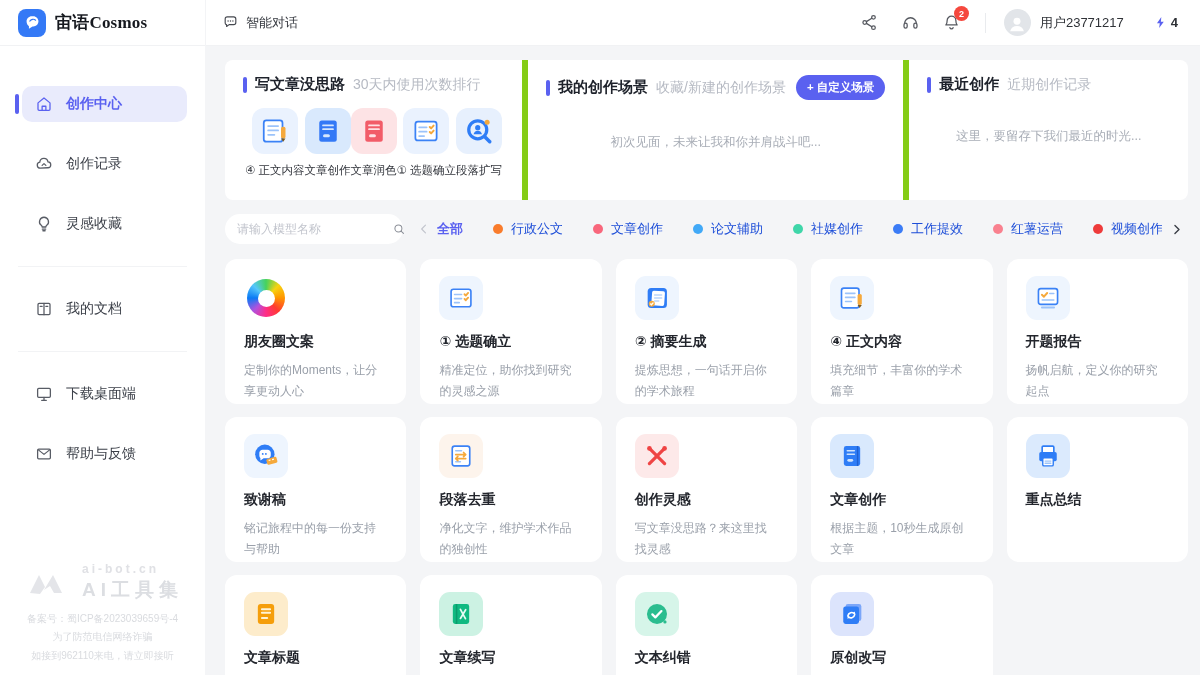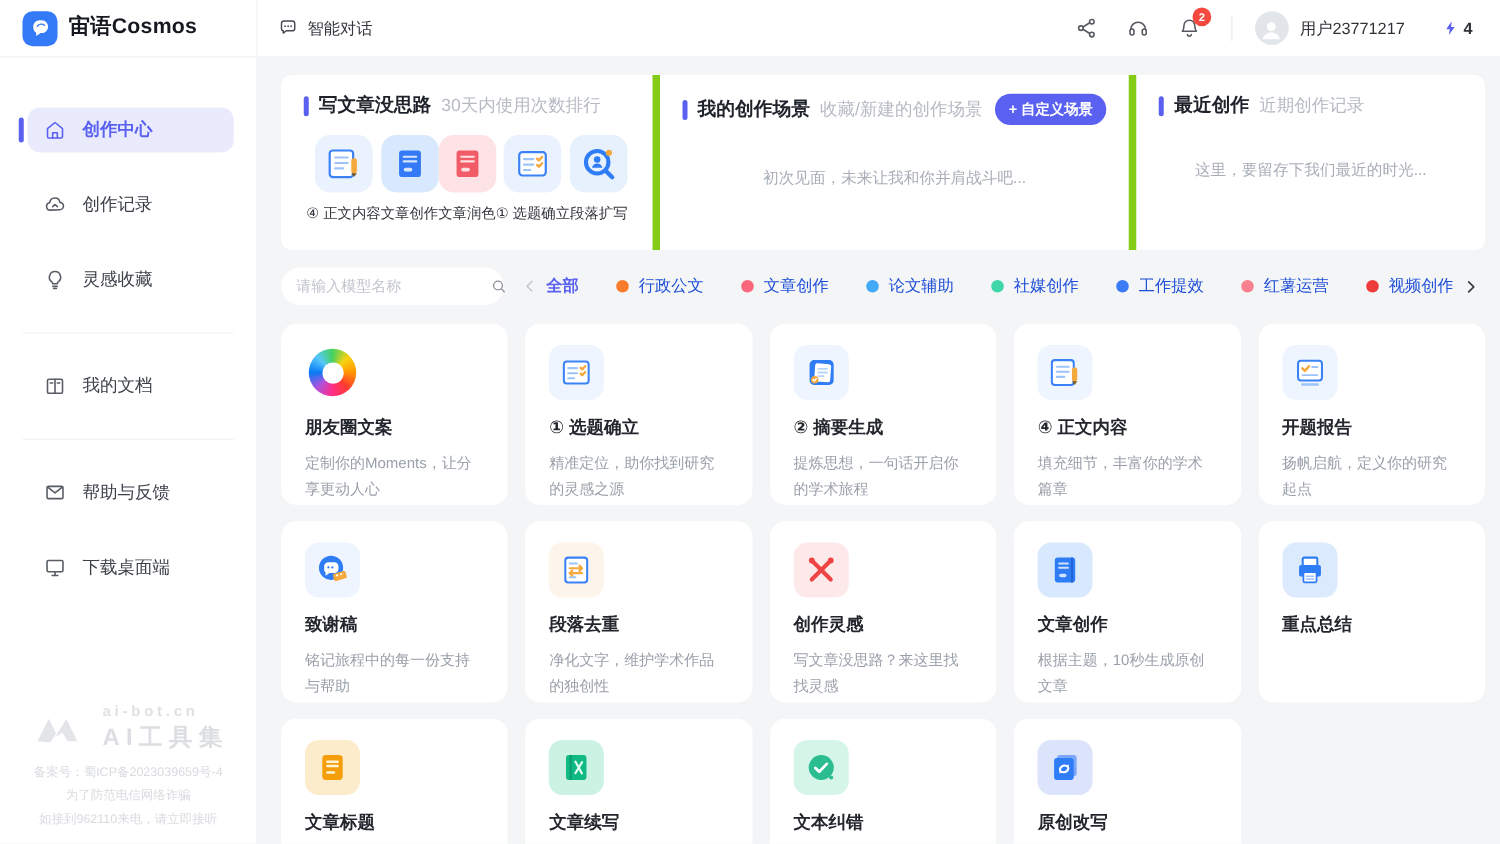--- a/index.html
+++ b/index.html
@@ -6,21 +6,21 @@
   html,body { width:1200px; height:675px; overflow:hidden; }
   body {
     font-family: "Liberation Sans", "DejaVu Sans", sans-serif;
     background:#f4f5f7; color:#23262d; position:relative;
   }
   svg { display:block; }
 
   
   .topbar { position:absolute; top:0; left:0; width:1200px; height:46px; background:#fff;
     border-bottom:1px solid #f1f2f4; display:flex; align-items:center; z-index:20; }
-  .brand-wrap { width:205px; display:flex; padding-left:18px; flex:none; }
+  .brand-wrap { width:205px; display:flex; align-items:center; padding-left:18px; flex:none;font-family:Liberation Serif, serif; }
   .logo-box { width:28px; height:28px; border-radius:8px; background:#3479f6; display:flex;
     align-items:center; justify-content:center; flex:none; }
   .logo-box svg { width:19px; height:19px; }
   .brand { font-size:17px; font-weight:bold; color:#15181e; margin-left:9px; letter-spacing:.2px; }
   .topbar-sep { width:1px; height:46px; background:#f3f4f6; flex:none; }
   .chat-btn { display:flex; align-items:center; gap:7px; margin-left:16px; font-size:13px;
     color:#35383f; cursor:pointer; }
   .chat-btn svg { width:17px; height:17px; stroke:#45484f; }
   .top-spacer { flex:1; }
   .top-ico { width:19px; height:19px; stroke:#55585f; margin-left:22px; cursor:pointer; position:relative; }
@@ -202,34 +202,34 @@
             <path d="M12 4.5v15"></path>
             <path d="M7 8.5h2.5M14.5 8.5H17"></path>
           </svg>
         </span>
         <span>我的文档</span>
       </div>
       <div class="nav-divider"></div>
       <div class="nav-item">
         <span>
           <svg viewBox="0 0 24 24" fill="none" stroke="currentColor" stroke-width="1.7" stroke-linecap="round" stroke-linejoin="round">
-            <rect x="3.5" y="5.5" width="17" height="13" rx="1.5"></rect>
-            <path d="M4.5 6.5l7.5 6 7.5-6"></path>
+            <rect x="3.5" y="4.5" width="17" height="12" rx="1.5"></rect>
+            <path d="M9 20.5h6M12 16.5v4"></path>
           </svg>
         </span>
-        <span>帮助与反馈</span>
+        <span>下载桌面端</span>
       </div>
       <div class="nav-item">
         <span>
           <svg viewBox="0 0 24 24" fill="none" stroke="currentColor" stroke-width="1.7" stroke-linecap="round" stroke-linejoin="round">
-            <rect x="3.5" y="4.5" width="17" height="12" rx="1.5"></rect>
-            <path d="M9 20.5h6M12 16.5v4"></path>
+            <rect x="3.5" y="5.5" width="17" height="13" rx="1.5"></rect>
+            <path d="M4.5 6.5l7.5 6 7.5-6"></path>
           </svg>
         </span>
-        <span>下载桌面端</span>
+        <span>帮助与反馈</span>
       </div>
     </div>
   <div class="watermark">
     <div class="wm-row">
       <div class="wm-logo">
         <svg viewBox="0 0 52 30">
             <path d="M8 25L17 7l6 12-5 7z" fill="#e4e5e9"></path>
             <path d="M22 22l9-15 9 18h-8l-4-7z" fill="#e4e5e9"></path>
           </svg>
       </div>

